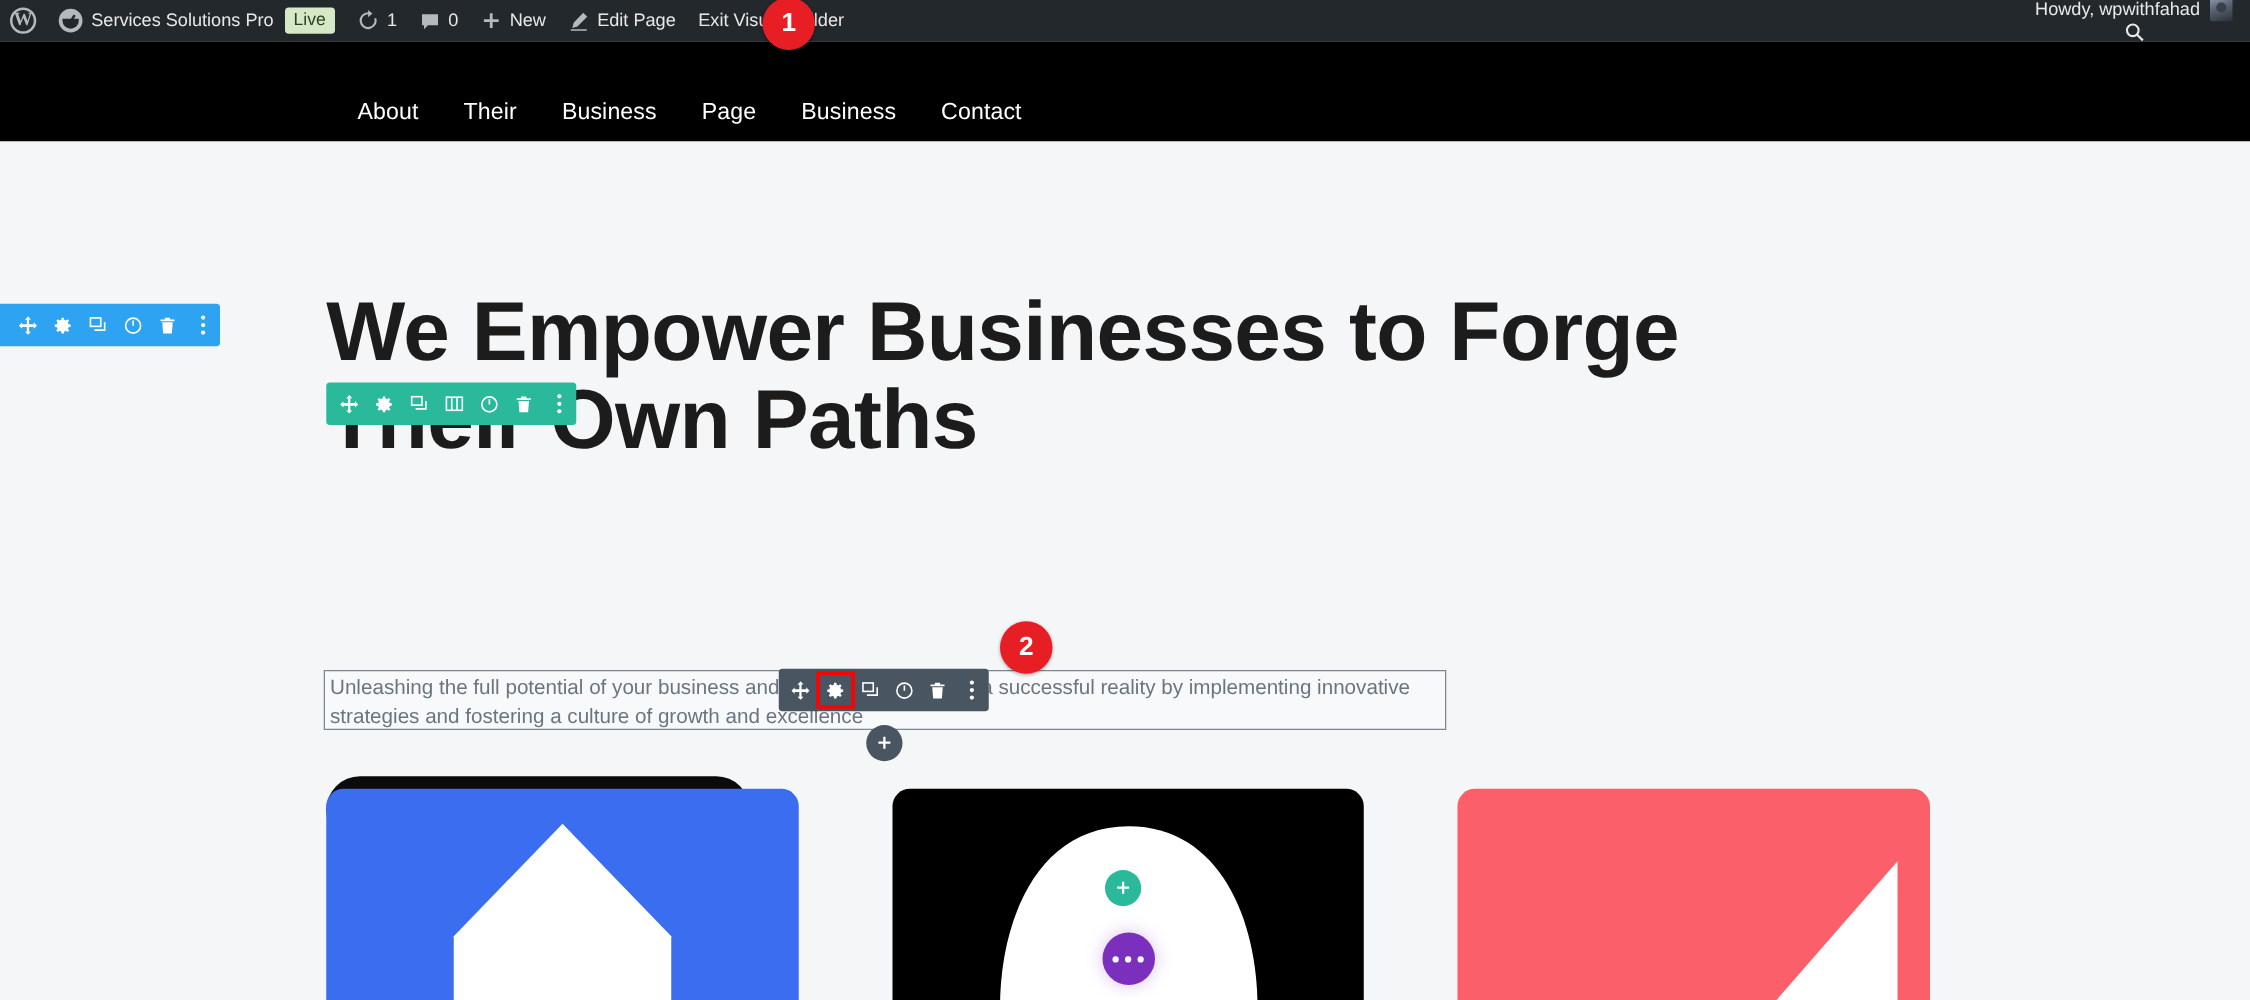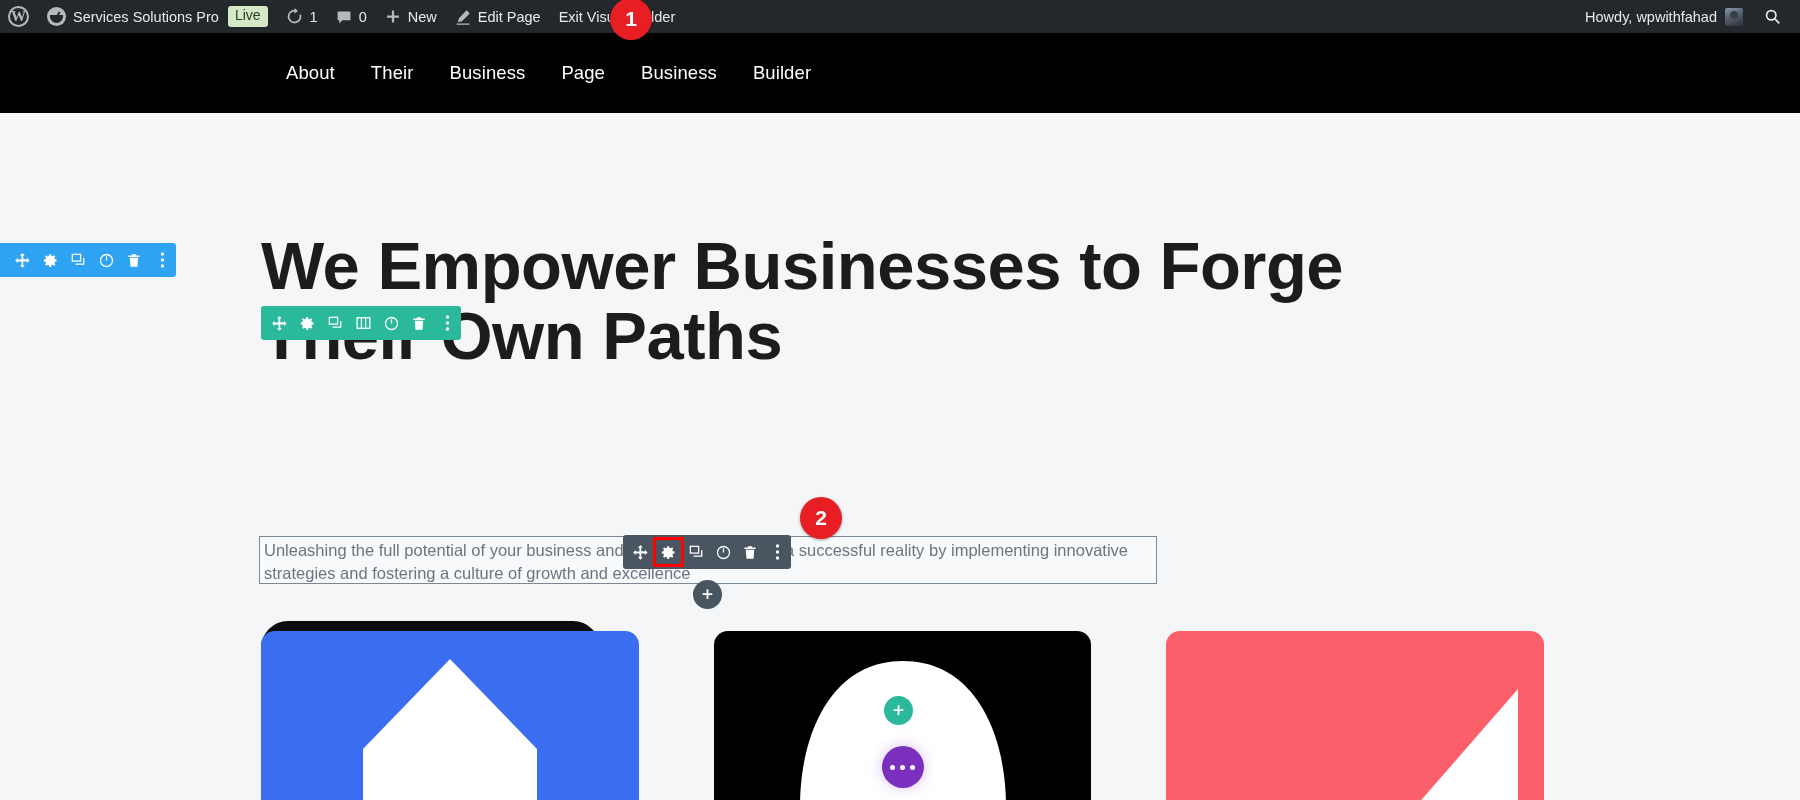--- a/index.html
+++ b/index.html
@@ -53,20 +53,21 @@
     line-height: 1.1; margin-left: 2px;
   }
   .ab-icon-revisions {
     width: 17px; height: 17px; position: relative; display: inline-block;
   }
   .ab-icon-revisions svg, .ab-icon-comments svg,
   .ab-icon-new svg, .ab-icon-edit svg, .ab-icon-search svg { display: block; }
   .adminbar-right {
     margin-left: auto; display: flex; align-items: center;
     padding-right: 6px;
+    flex-direction: column;
   }
   .howdy { display: flex; align-items: center; gap: 8px; padding: 0 8px; }
   .avatar {
     width: 18px; height: 18px; border-radius: 2px;
     background: linear-gradient(160deg,#8a99ad 0%,#5a6472 40%,#2b3038 100%);
     position: relative; overflow: hidden;
   }
   .avatar::after {
     content:""; position:absolute; left:5px; top:3px;
     width:8px; height:8px; border-radius:50%; background:#3a4049;
@@ -74,21 +75,21 @@
   .search-btn { padding: 0 13px; display:flex; align-items:center; }
 
   
   .site-header {
     position: absolute; top: 33px; left: 0;
     width: 1800px; height: 80px;
     background: #000;
     z-index: 20;
   }
   .nav {
-    position: absolute; left: 286px; top: 0; height: 80px;
+    position: absolute; left: 286px; top: 16px; height: 80px;
     display: flex; align-items: center; gap: 36px;
   }
   .nav a {
     color: #fff; font-size: 18.5px; letter-spacing: .1px;
     text-decoration: none;
   }
   .hire-btn {
     position: absolute; right: 120px; top: 50%;
     transform: translateY(-50%);
     background: #fff; color: #111;
@@ -301,21 +302,21 @@
 
 <div class="badge badge-1">1</div>
 
 <div class="site-header">
   <nav class="nav">
     <a href="#">About</a>
     <a href="#">Their</a>
     <a href="#">Business</a>
     <a href="#">Page</a>
     <a href="#">Business</a>
-    <a href="#">Builder</a>
+    <a href="#">Contact</a>
   </nav>
 </div>
 
 <div class="content">
 
   <h1 class="heading">We Empower Businesses to Forge Their Own Paths</h1>
 
   <div class="para-box">
     <div class="para-text">Unleashing the full potential of your business and turning your vision to a successful reality by implementing innovative strategies and fostering a culture of growth and excellence</div>
   </div>

